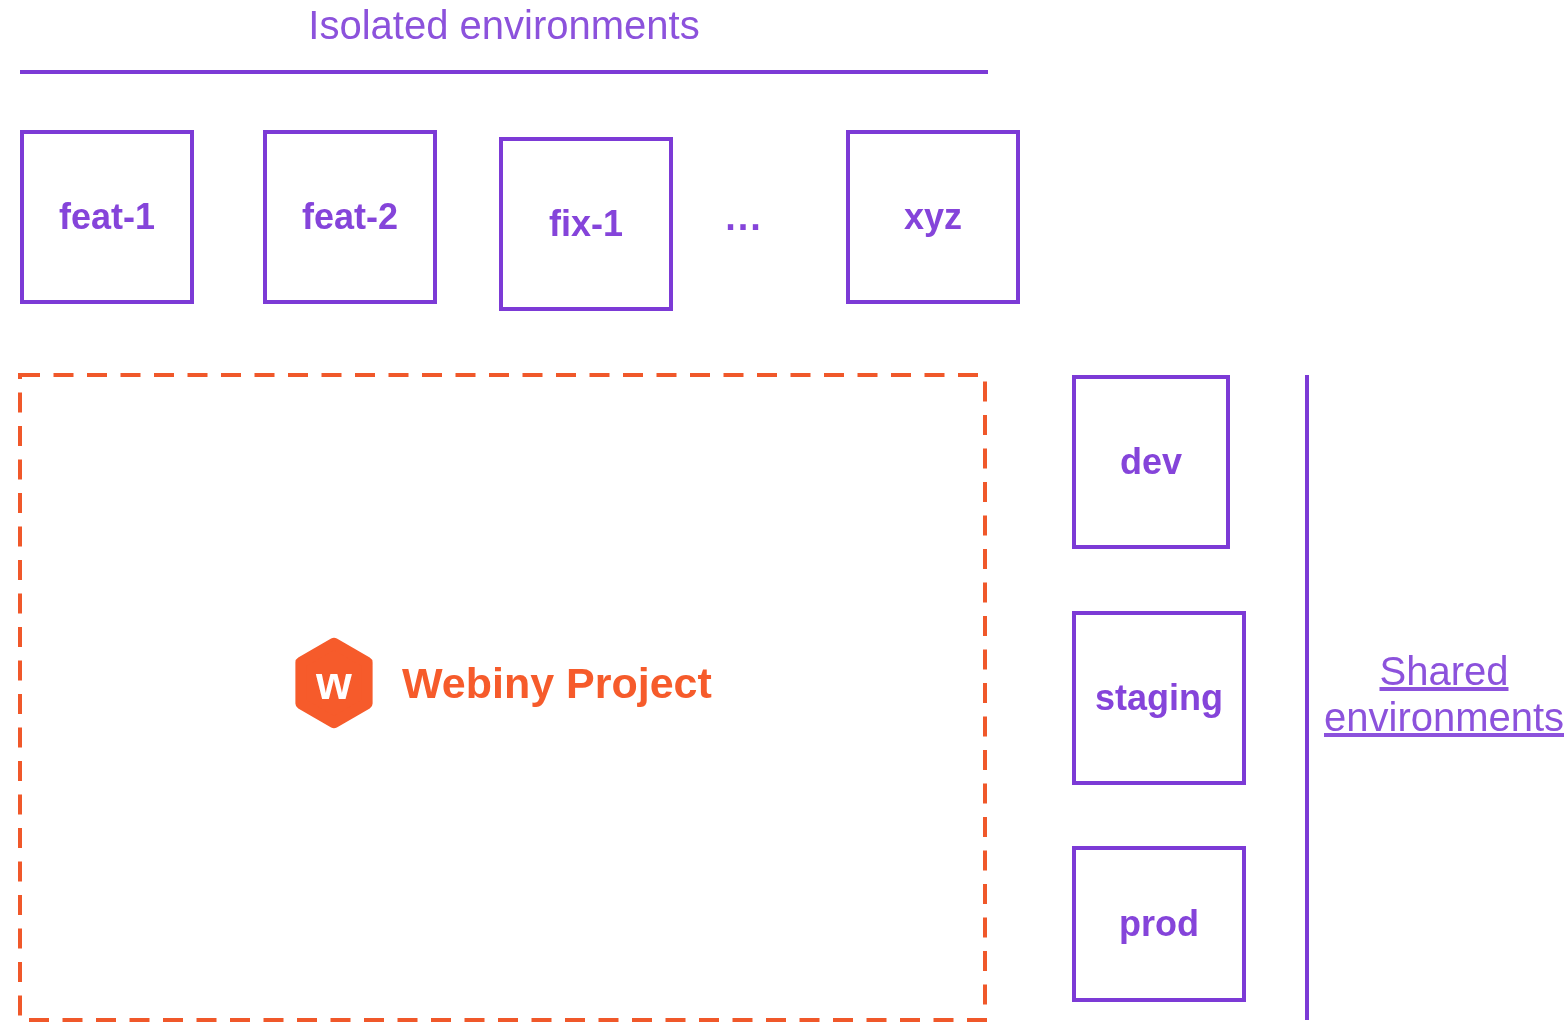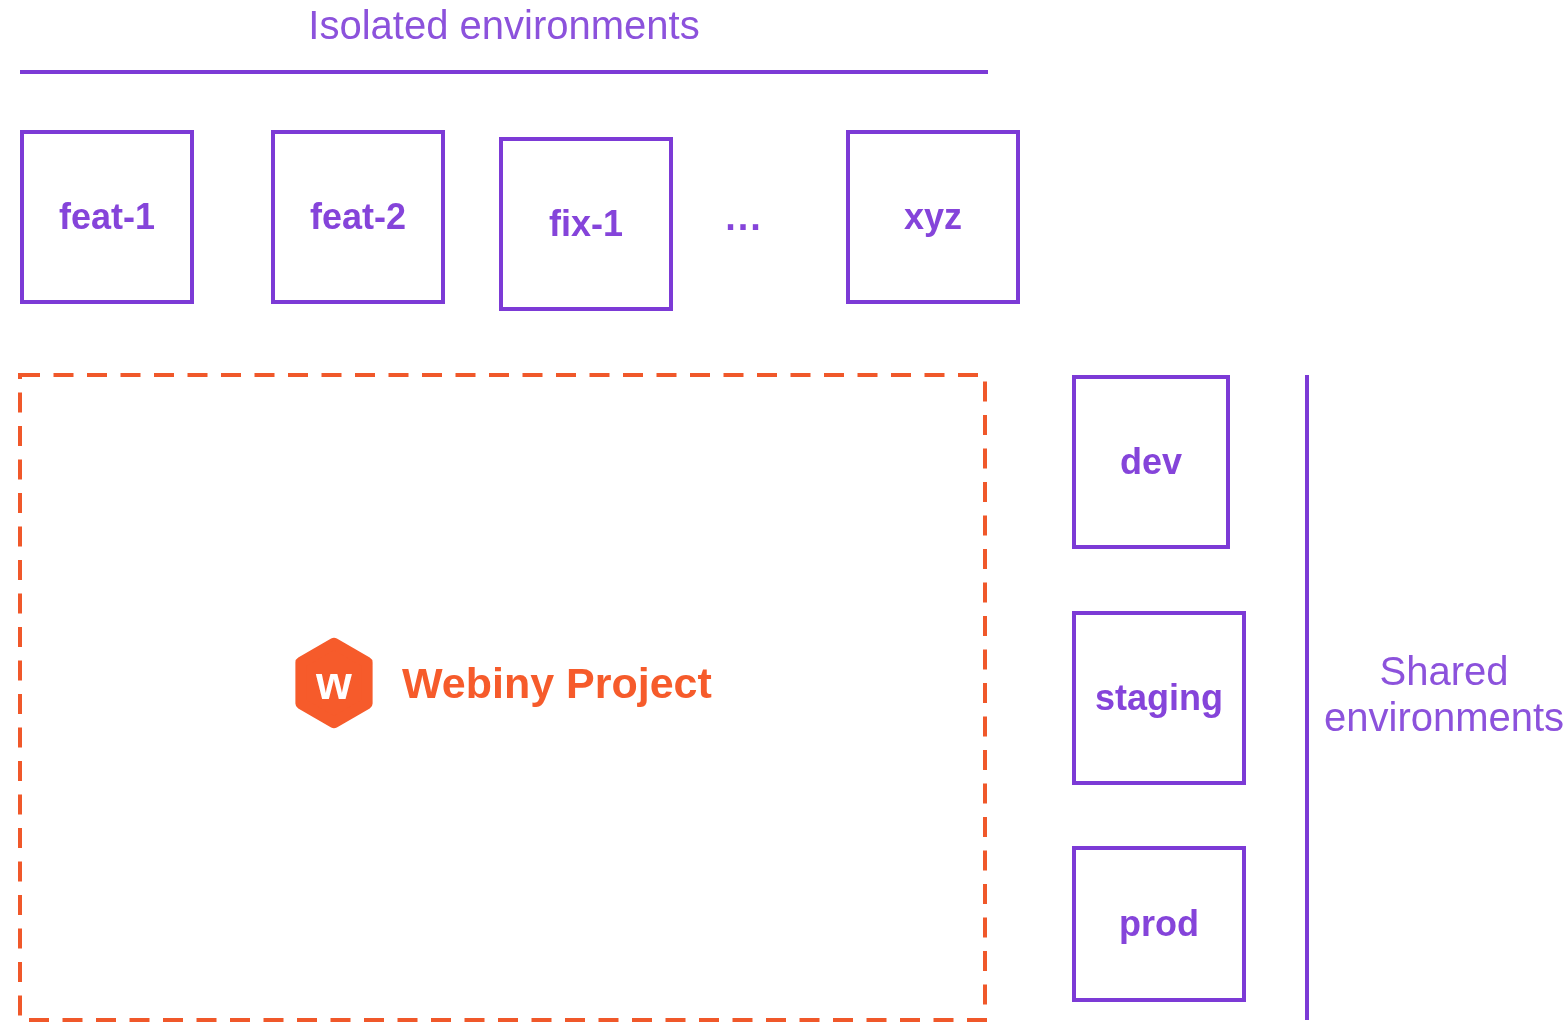--- a/index.html
+++ b/index.html
@@ -63,21 +63,21 @@
 <body>
 
 <div class="abs section-title" style="left:20px;top:2px;width:968px;">Isolated environments</div>
 
 <div class="abs rule-h" style="left:20px;top:70px;width:968px;"></div>
 
 <div class="abs env-box" style="left:20px;top:130px;width:174px;height:174px;">
   <span class="env-label">feat-1</span>
 </div>
 
-<div class="abs env-box" style="left:271px;top:130px;width:174px;height:174px;">
+<div class="abs env-box" style="left:263px;top:130px;width:174px;height:174px;">
   <span class="env-label">feat-2</span>
 </div>
 
 <div class="abs env-box" style="left:499px;top:137px;width:174px;height:174px;">
   <span class="env-label">fix-1</span>
 </div>
 
 <div class="abs ellipsis" style="left:673px;top:130px;width:142px;height:174px;">...</div>
 
 <div class="abs env-box" style="left:846px;top:130px;width:174px;height:174px;">
@@ -103,13 +103,13 @@
 <div class="abs env-box" style="left:1072px;top:611px;width:174px;height:174px;">
   <span class="env-label">staging</span>
 </div>
 
 <div class="abs env-box" style="left:1072px;top:846px;width:174px;height:156px;">
   <span class="env-label">prod</span>
 </div>
 
 <div class="abs rule-v" style="left:1305px;top:375px;height:645px;"></div>
 
-<div class="abs section-title shared-title" style="left:1324px;top:648px;">Shared environments</div>
+<div class="abs section-title shared-title" style="left:1324px;top:648px;text-decoration:underline;">Shared environments</div>
 
 </body></html>

